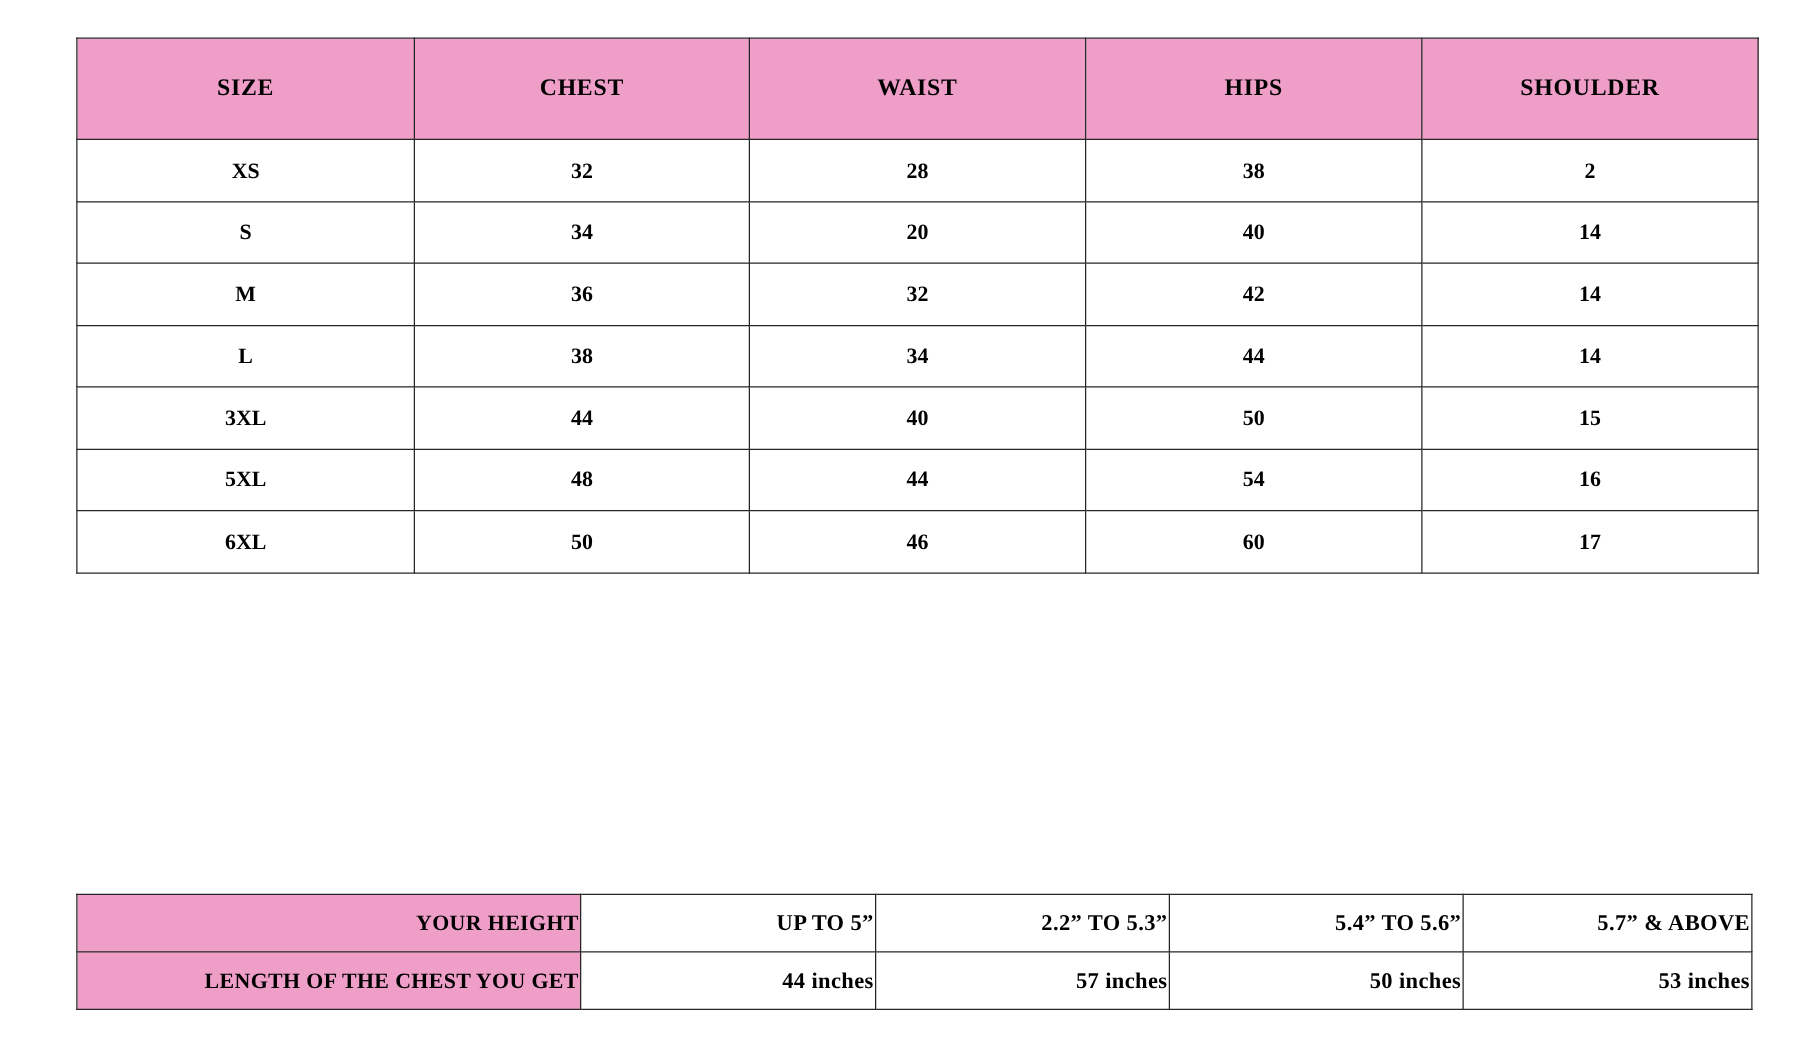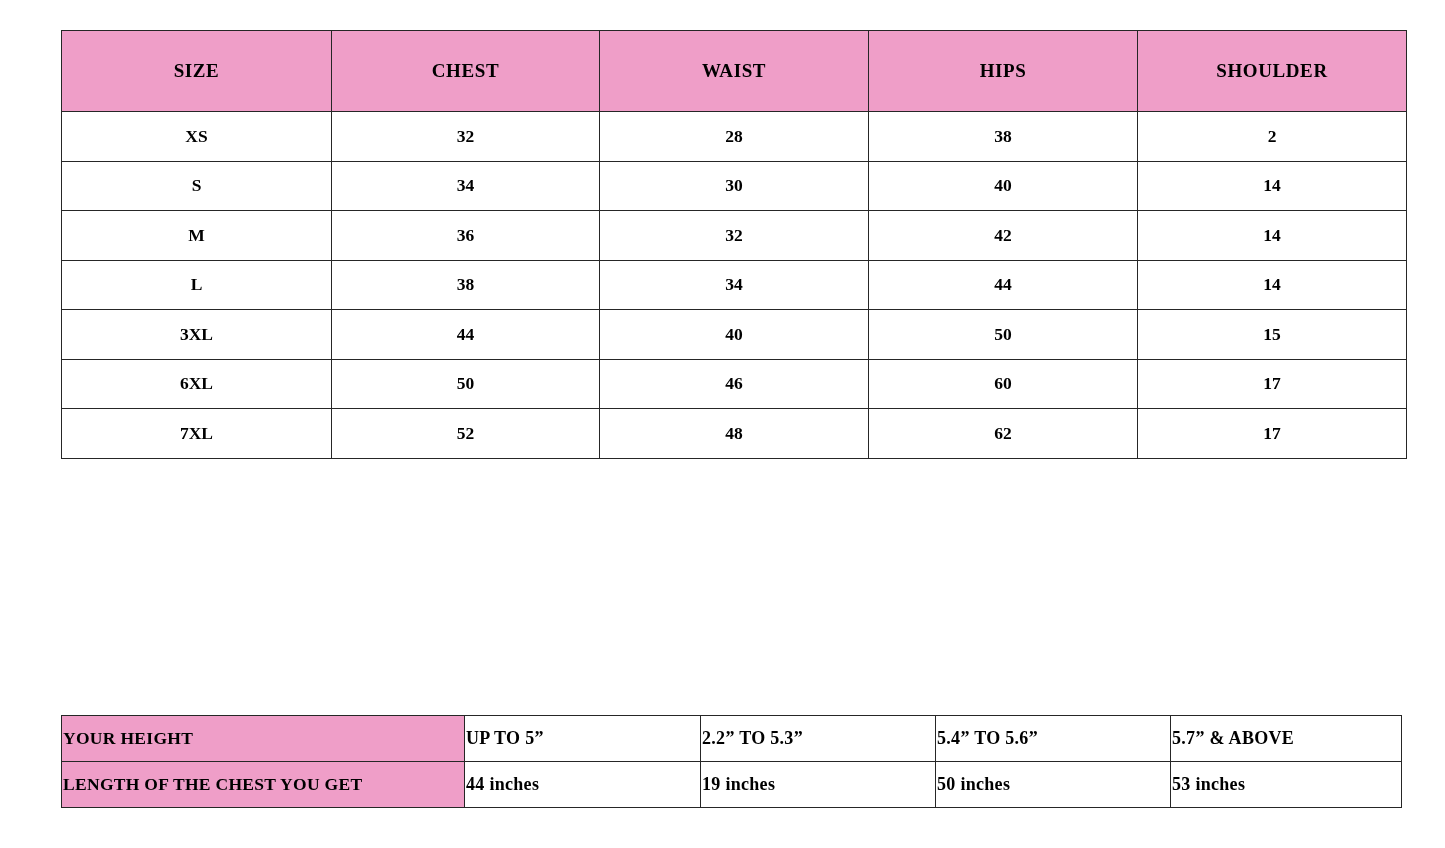--- a/index.html
+++ b/index.html
@@ -70,21 +70,21 @@
     table-layout: fixed;
   }
   table.height-table col.h-label { width: 403px; }
   table.height-table col.h-c1    { width: 236px; }
   table.height-table col.h-c2    { width: 235px; }
   table.height-table col.h-c3    { width: 235px; }
   table.height-table col.h-c4    { width: 231px; }
 
   table.height-table td {
     border: 1px solid #262626;
-    text-align: left;
+    text-align: right;
     font-weight: bold;
     font-size: 18px;
     height: 43px;
     background: #ffffff;
     letter-spacing: 0.3px;
   }
   table.height-table td.rowhead {
     background: #ef9ec8;
     font-size: 17.5px;
   }
@@ -116,21 +116,21 @@
         <tr>
           <td>XS</td>
           <td>32</td>
           <td>28</td>
           <td>38</td>
           <td>2</td>
         </tr>
         <tr>
           <td>S</td>
           <td>34</td>
-          <td>30</td>
+          <td>20</td>
           <td>40</td>
           <td>14</td>
         </tr>
         <tr>
           <td>M</td>
           <td>36</td>
           <td>32</td>
           <td>42</td>
           <td>14</td>
         </tr>
@@ -142,31 +142,31 @@
           <td>14</td>
         </tr>
         <tr>
           <td>3XL</td>
           <td>44</td>
           <td>40</td>
           <td>50</td>
           <td>15</td>
         </tr>
         <tr>
+          <td>5XL</td>
+          <td>48</td>
+          <td>44</td>
+          <td>54</td>
+          <td>16</td>
+        </tr>
+        <tr>
           <td>6XL</td>
           <td>50</td>
           <td>46</td>
           <td>60</td>
-          <td>17</td>
-        </tr>
-        <tr>
-          <td>7XL</td>
-          <td>52</td>
-          <td>48</td>
-          <td>62</td>
           <td>17</td>
         </tr>
       </tbody>
     </table>
   </div>
 
   <div class="height-table-wrap">
     <table class="height-table">
       <colgroup>
         <col class="h-label">
@@ -179,21 +179,21 @@
         <tr>
           <td class="rowhead">YOUR HEIGHT</td>
           <td>UP TO 5”</td>
           <td>2.2” TO 5.3”</td>
           <td>5.4” TO 5.6”</td>
           <td>5.7” &amp; ABOVE</td>
         </tr>
         <tr>
           <td class="rowhead">LENGTH OF THE CHEST YOU GET</td>
           <td>44 inches</td>
-          <td>19 inches</td>
+          <td>57 inches</td>
           <td>50 inches</td>
           <td>53 inches</td>
         </tr>
       </tbody>
     </table>
   </div>
 
 </div>
 
 </body></html>

